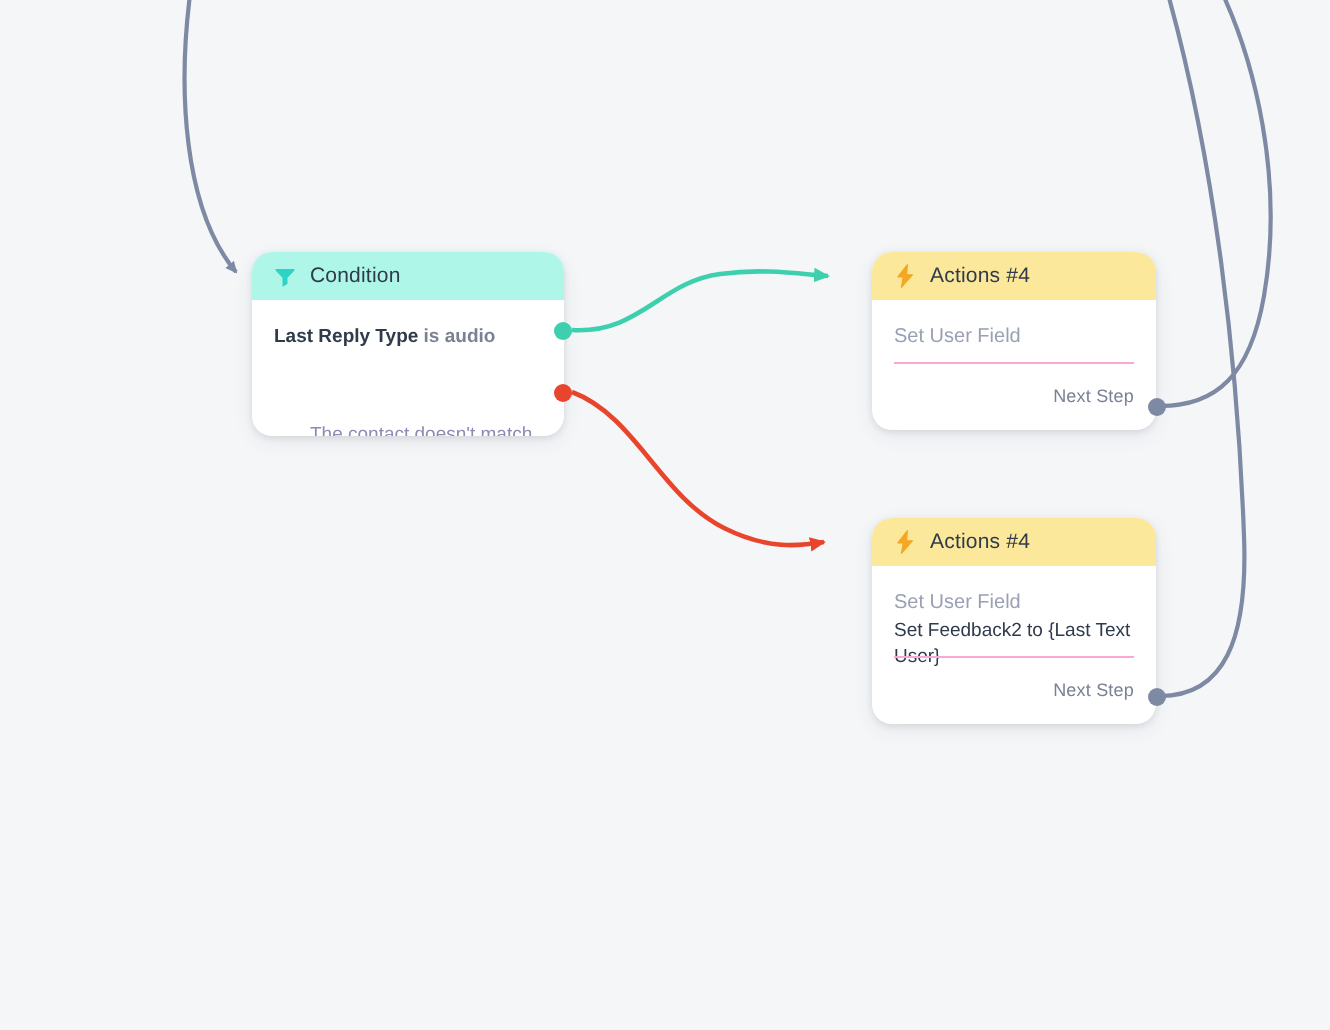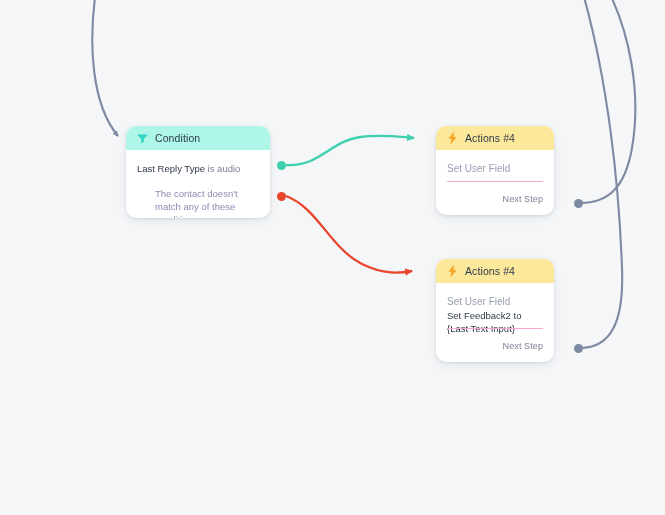--- a/index.html
+++ b/index.html
@@ -57,45 +57,46 @@
 
   .node-body {
     padding: 12px 11px 0 11px;
     box-sizing: border-box;
   }
 
   
   #node-condition {
     left: 126px;
     top: 126px;
-    width: 144px;
+    width: 156px;
     height: 92px;
   }
   .cond-row {
     font-size: 9.5px;
     line-height: 13px;
     color: #7b8194;
-    margin: 0 0 12px 0;
+    margin: 0 0 36px 0;
     white-space: nowrap;
+    font-weight: bold;
   }
   .cond-row .field {
     color: #2f3a4a;
   }
   .cond-fallback {
     font-size: 9.5px;
     line-height: 13px;
     color: #8d8bb4;
     padding-left: 18px;
     margin: 0;
   }
 
   
   .node-action {
     left: 436px;
-    width: 118px;
+    width: 142px;
   }
   #node-action-1 { top: 126px; height: 89px; }
   #node-action-2 { top: 259px; height: 103px; }
 
   .act-label {
     font-size: 10px;
     line-height: 13px;
     color: #9aa0b4;
     margin: 0 0 1px 0;
   }
@@ -205,21 +206,21 @@
     <div class="node-header hdr-actions">
       <span class="icon">
         <svg class="icon-svg" width="11" height="12" viewBox="0 0 14 16">
           <path d="M8.6 0.4 L2.2 8.6 h3.6 l-1.2 7 L12 7.2 H8.1 Z" fill="#f5a623" stroke="#f5a623" stroke-width="0.7" stroke-linejoin="round"></path>
         </svg>
       </span>
       <span class="title">Actions #4</span>
     </div>
     <div class="node-body">
       <p class="act-label">Set User Field</p>
-      <p class="act-value">Set Feedback2 to {Last Text Input}</p>
+      <p class="act-value">Set Feedback2 to {Last Text User}</p>
     </div>
     <div class="node-footer">
       <span class="next-label">Next Step</span>
     </div>
   </div>
   <span class="port port-gray" style="left:574px; top:344px;"></span>
 
 </div>
 
 </body></html>

